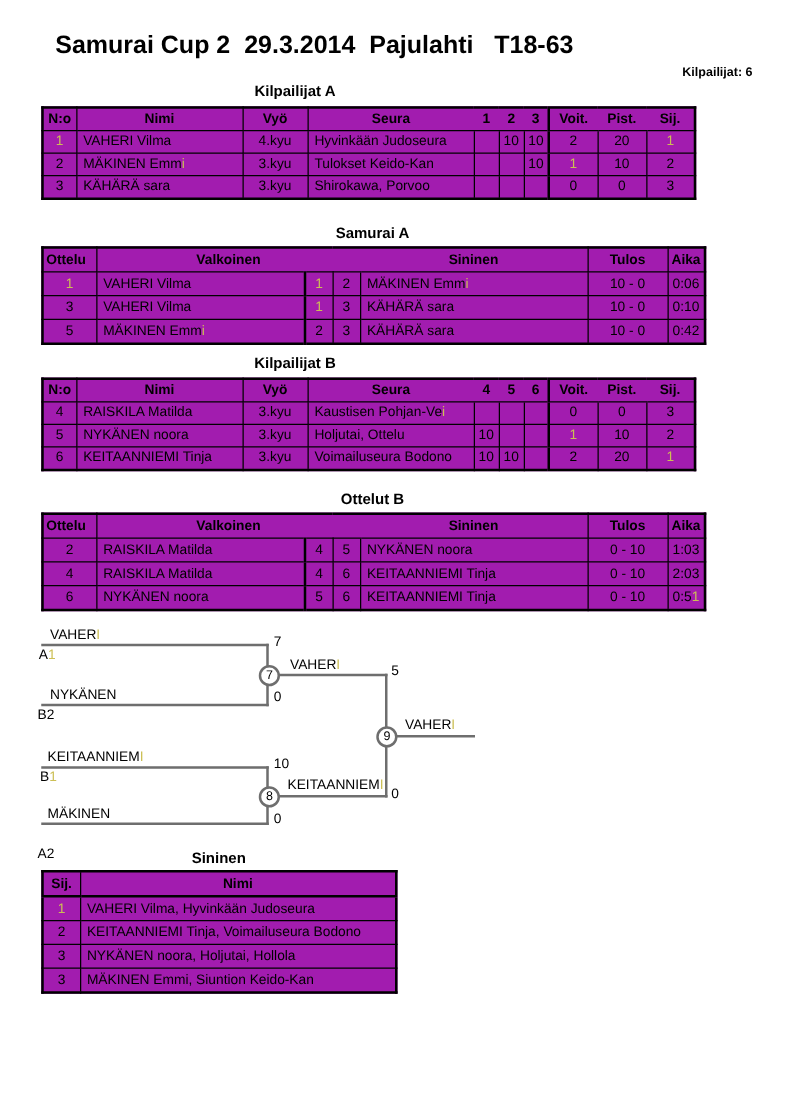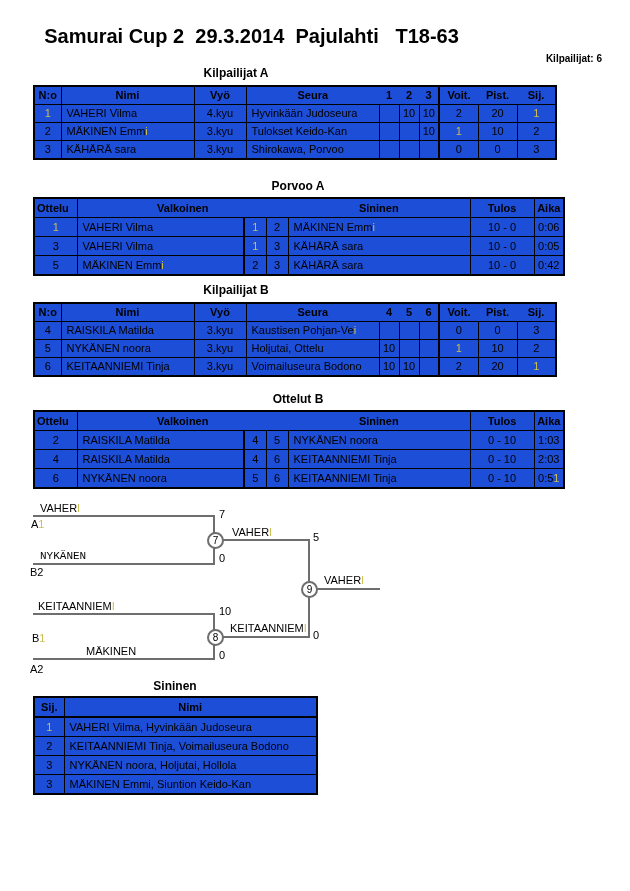--- a/index.html
+++ b/index.html
@@ -5,21 +5,21 @@
   html,body{margin:0;padding:0;}
   body{
     width:630px;height:891px;background:#ffffff;color:#000;
     font-family:"Liberation Sans", sans-serif;position:relative;overflow:hidden;
   }
   .abs{position:absolute;}
   .main-title{top:25px;left:0;width:503px;text-align:center;font-size:20px;font-weight:bold;white-space:pre;}
   .comp-count{top:53px;right:28px;font-size:10px;font-weight:bold;}
   .sec-title{font-size:12px;font-weight:bold;transform:translateX(-50%);white-space:nowrap;}
 
-  table{border-collapse:collapse;table-layout:fixed;position:absolute;border:2px solid #000;background:#1d4ed8;}
+  table{border-collapse:collapse;table-layout:fixed;position:absolute;border:2px solid #000;background:#a21caf;}
   th,td{border:1px solid #000;padding:0 2px;font-size:11px;overflow:hidden;white-space:nowrap;text-align:center;}
   th{font-weight:bold;}
   .kilp th,.kilp td{height:17px;line-height:17px;}
   .ott th,.ott td,.tul th,.tul td{height:18px;line-height:18px;}
   td.lft,th.lft{text-align:left;padding-left:5px;}
   .thickL{border-left:2px solid #000;}
   .noL{border-left-style:hidden;}
   .tul thead th{border-bottom:2px solid #000;}
 
   .faint{color:#ccbf55;}
@@ -100,21 +100,21 @@
       <td></td>
       <td></td>
       <td></td>
       <td class="thickL">0</td>
       <td>0</td>
       <td>3</td>
     </tr>
   </tbody>
 </table>
 
-<div class="abs sec-title" style="left:298px;top:179px;">Porvoo A</div>
+<div class="abs sec-title" style="left:298px;top:179px;">Samurai A</div>
 
 <table class="ott" style="left:33px;top:197px;width:530px;">
   <colgroup>
       <col style="width:43px">
       <col style="width:167px">
       <col style="width:22px">
       <col style="width:22px">
       <col style="width:182px">
       <col style="width:64px">
       <col style="width:30px">
@@ -138,21 +138,21 @@
       <td>10 - 0</td>
       <td><span>0:06</span><span class="faint"></span></td>
     </tr>
     <tr>
       <td>3</td>
       <td class="lft"><span>VAHERI Vilma</span><span class="faint"></span></td>
       <td class="thickL"><span class="faint">1</span></td>
       <td>3</td>
       <td class="lft"><span>KÄHÄRÄ sara</span><span class="faint"></span></td>
       <td>10 - 0</td>
-      <td><span>0:05</span><span class="faint"></span></td>
+      <td><span>0:10</span><span class="faint"></span></td>
     </tr>
     <tr>
       <td>5</td>
       <td class="lft"><span>MÄKINEN Emm</span><span class="faint">i</span></td>
       <td class="thickL">2</td>
       <td>3</td>
       <td class="lft"><span>KÄHÄRÄ sara</span><span class="faint"></span></td>
       <td>10 - 0</td>
       <td><span>0:42</span><span class="faint"></span></td>
     </tr>
@@ -280,39 +280,39 @@
   </tbody>
 </table>
 
 <div>
 
   <div class="bname" style="left:40px;top:502px;"><span>VAHER</span><span class="faint">I</span></div>
   <div class="bl" style="left:33px;top:515px;width:182px;height:2px;"></div>
   <div class="bseed" style="left:31px;top:518px;"><span>A</span><span class="faint">1</span></div>
   <div class="bscore" style="left:219px;top:508px;">7</div>
 
-  <div class="bname" style="left:40px;top:550px;font-family:Liberation Mono, monospace;"><span>NYKÄNEN</span><span class="faint"></span></div>
+  <div class="bname" style="left:40px;top:550px;"><span>NYKÄNEN</span><span class="faint"></span></div>
   <div class="bl" style="left:33px;top:563px;width:182px;height:2px;"></div>
   <div class="bseed" style="left:30px;top:566px;"><span>B2</span><span class="faint"></span></div>
   <div class="bscore" style="left:219px;top:552px;">0</div>
 
   <div class="bl" style="left:213px;top:515px;width:2px;height:50px;"></div>
   <div class="bcircle" style="left:207px;top:532px;">7</div>
   <div class="bl" style="left:220px;top:539px;width:90px;height:2px;"></div>
   <div class="bname" style="left:232px;top:526px;"><span>VAHER</span><span class="faint">I</span></div>
   <div class="bscore" style="left:313px;top:531px;">5</div>
 
   <div class="bname" style="left:38px;top:600px;"><span>KEITAANNIEM</span><span class="faint">I</span></div>
   <div class="bl" style="left:33px;top:613px;width:182px;height:2px;"></div>
-  <div class="bseed" style="left:32px;top:632px;"><span>B</span><span class="faint">1</span></div>
+  <div class="bseed" style="left:32px;top:616px;"><span>B</span><span class="faint">1</span></div>
   <div class="bscore" style="left:219px;top:605px;">10</div>
 
-  <div class="bname" style="left:38px;top:645px;margin-left:48px;"><span>MÄKINEN</span><span class="faint"></span></div>
+  <div class="bname" style="left:38px;top:645px;"><span>MÄKINEN</span><span class="faint"></span></div>
   <div class="bl" style="left:33px;top:658px;width:182px;height:2px;"></div>
-  <div class="bseed" style="left:30px;top:663px;"><span>A2</span><span class="faint"></span></div>
+  <div class="bseed" style="left:30px;top:677px;"><span>A2</span><span class="faint"></span></div>
   <div class="bscore" style="left:219px;top:649px;">0</div>
 
   <div class="bl" style="left:213px;top:613px;width:2px;height:47px;"></div>
   <div class="bcircle" style="left:207px;top:629px;">8</div>
   <div class="bl" style="left:220px;top:636px;width:90px;height:2px;"></div>
   <div class="bname" style="left:230px;top:622px;"><span>KEITAANNIEM</span><span class="faint">I</span></div>
   <div class="bscore" style="left:313px;top:629px;">0</div>
 
   <div class="bl" style="left:308px;top:539px;width:2px;height:99px;"></div>
   <div class="bcircle" style="left:301px;top:581px;">9</div>

